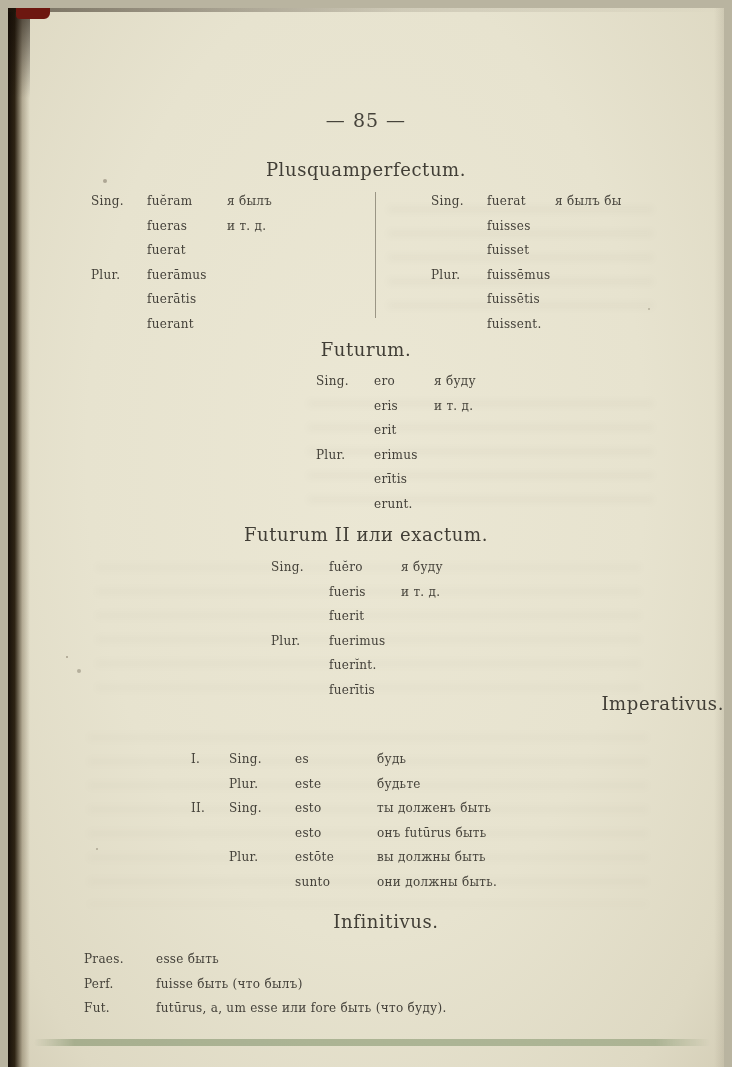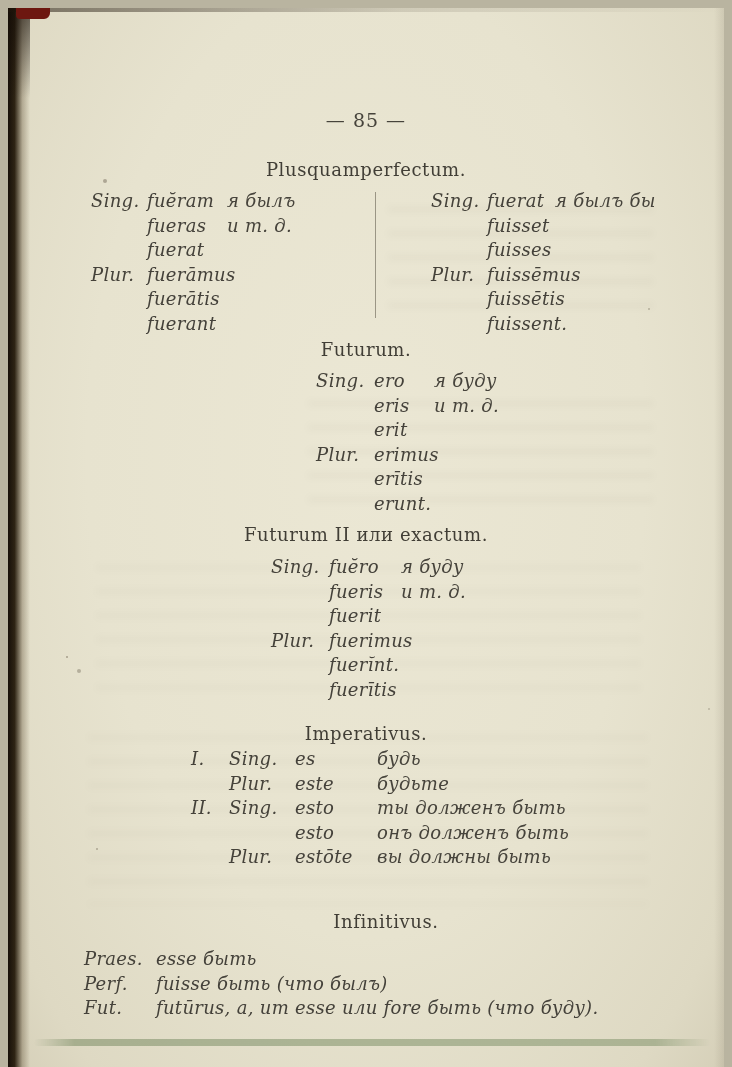--- a/index.html
+++ b/index.html
@@ -67,24 +67,24 @@
     position: absolute; left: 0; right: 0; top: 101px;
     text-align: center; font-size: 19px; letter-spacing: 1px; color: #46433b;
   }
   .heading {
     position: absolute; left: 0; right: 0;
     text-align: center; font-size: 18px; letter-spacing: 0.6px; color: #413e36;
   }
   .h-plusq  { top: 151px; }
   .h-fut    { top: 331px; }
   .h-fut2   { top: 516px; }
-  .h-imp    { top: 715px; }
+  .h-imp    { top: 685px; text-align: right; }
   .h-inf    { top: 903px; padding-left: 40px; }
 
-  .paradigm { position: absolute; font-size: 18px; letter-spacing: 0.3px; font-style: italic; }
+  .paradigm { position: absolute; font-size: 12px; letter-spacing: 0.3px; }
   .paradigm .row { display: grid; line-height: 24.5px; white-space: nowrap; }
 
   .plusq-left  { left: 83px;  top: 181px; }
   .plusq-left .row  { grid-template-columns: 56px 80px auto; }
   .plusq-right { left: 423px; top: 181px; }
   .plusq-right .row { grid-template-columns: 56px 68px auto; }
   .col-divider {
     position: absolute; left: 367px; top: 184px; width: 1px; height: 126px;
     background: rgba(90,84,70,0.55);
   }
@@ -168,27 +168,27 @@
   <div class="paradigm plusq-right">
 
       <div class="row">
         <span class="lab">Sing.</span>
         <span class="lat">fuerat</span>
         <span class="rus">я былъ бы</span>
       </div>
 
       <div class="row">
         <span class="lab"></span>
+        <span class="lat">fuisses</span>
+        <span class="rus"></span>
+      </div>
+
+      <div class="row">
+        <span class="lab"></span>
         <span class="lat">fuisset</span>
-        <span class="rus"></span>
-      </div>
-
-      <div class="row">
-        <span class="lab"></span>
-        <span class="lat">fuisses</span>
         <span class="rus"></span>
       </div>
 
       <div class="row">
         <span class="lab">Plur.</span>
         <span class="lat">fuissēmus</span>
         <span class="rus"></span>
       </div>
 
       <div class="row">
@@ -308,30 +308,36 @@
         <span class="lab">II.</span>
         <span class="lab">Sing.</span>
         <span class="lat">esto</span>
         <span class="rus">ты долженъ быть</span>
       </div>
 
       <div class="row">
         <span class="lab"></span>
         <span class="lab"></span>
         <span class="lat">esto</span>
-        <span class="rus">онъ долженъ быть</span>
+        <span class="rus">онъ futūrus быть</span>
       </div>
 
       <div class="row">
         <span class="lab"></span>
         <span class="lab">Plur.</span>
         <span class="lat">estōte</span>
         <span class="rus">вы должны быть</span>
       </div>
 
+      <div class="row">
+        <span class="lab"></span>
+        <span class="lab"></span>
+        <span class="lat">sunto</span>
+        <span class="rus">они должны быть.</span>
+      </div>
     </div>
 
   <div class="heading h-inf">Infinitivus.</div>
 
   <div class="paradigm inf-block">
 
       <div class="row">
         <span class="lab">Praes.</span>
         <span class="lat">esse быть</span>
       </div>

